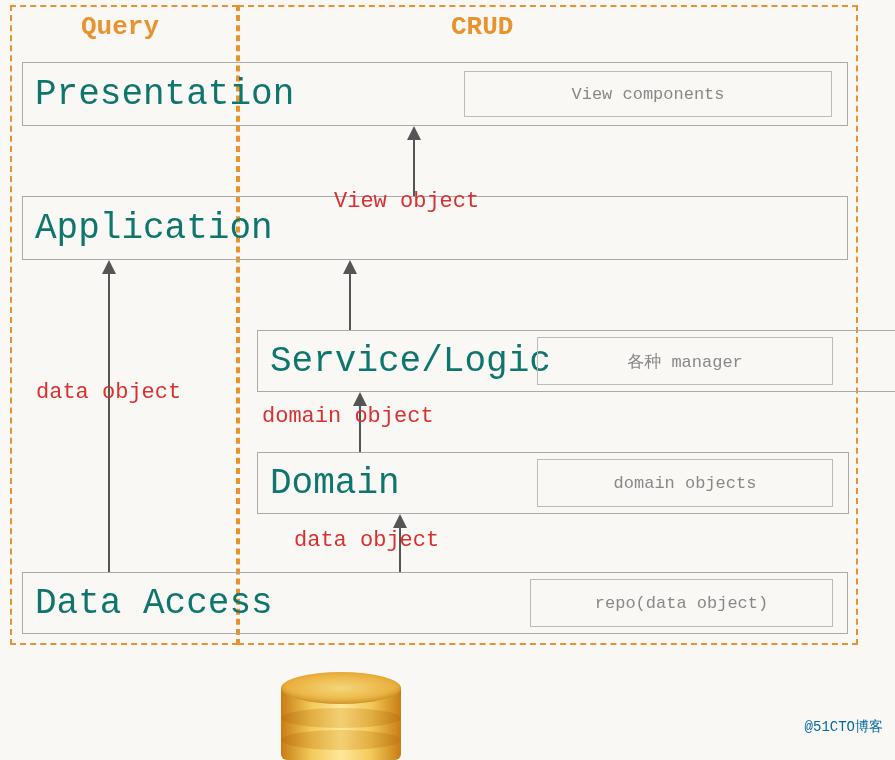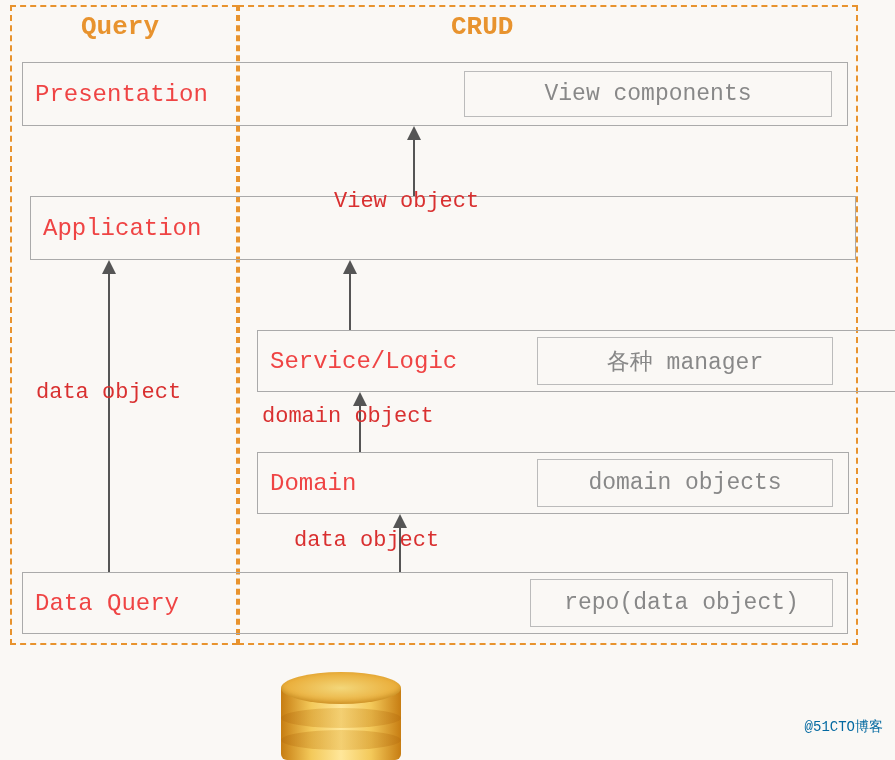--- a/index.html
+++ b/index.html
@@ -45,37 +45,37 @@
     .title-crud { left: 445px; top: 12px; }
     .layer-box {
       position: absolute;
       border: 1px solid #aaa;
       background: transparent;
       display: flex;
       align-items: center;
       padding-left: 12px;
     }
     .layer-label {
-      font-size: 24px;
-      color: #ef4444;
+      font-size: 36px;
+      color: #0f766e;
     }
     .sublabel-box {
       position: absolute;
       border: 1px solid #bbb;
       background: transparent;
       display: flex;
       align-items: center;
       justify-content: center;
     }
     .sublabel-text {
-      font-size: 23px;
+      font-size: 17px;
       color: #888;
     }
     .presentation   { left: 22px;  top: 62px;  width: 826px; height: 64px; }
-    .application    { left: 22px;  top: 196px; width: 826px; height: 64px; margin-left: 8px; }
+    .application    { left: 22px;  top: 196px; width: 826px; height: 64px; }
     .service-logic  { left: 257px; top: 330px; width: 661px; height: 62px; text-align: center; }
     .domain         { left: 257px; top: 452px; width: 592px; height: 62px; }
     .data-access    { left: 22px;  top: 572px; width: 826px; height: 62px; }
     .sub-view       { left: 464px; top: 71px;  width: 368px; height: 46px; }
     .sub-controllers{ left: 497px; top: 204px; width: 336px; height: 46px; }
     .sub-manager    { left: 537px; top: 337px; width: 296px; height: 48px; }
     .sub-domainobj  { left: 537px; top: 459px; width: 296px; height: 48px; }
     .sub-repo       { left: 530px; top: 579px; width: 303px; height: 48px; }
     .arrow-label {
       position: absolute;
@@ -171,21 +171,21 @@
   </div>
 
   <div class="layer-box domain">
     <span class="layer-label">Domain</span>
   </div>
   <div class="sublabel-box sub-domainobj">
     <span class="sublabel-text">domain objects</span>
   </div>
 
   <div class="layer-box data-access">
-    <span class="layer-label">Data Query</span>
+    <span class="layer-label">Data Access</span>
   </div>
   <div class="sublabel-box sub-repo">
     <span class="sublabel-text">repo(data object)</span>
   </div>
 
   <div class="arrow" style="left:413px; top:126px; width:20px; height:70px;">
     <div class="arrow-head" style="left:-6px; top:0;"></div>
     <div class="arrow-line" style="left:0; top:12px; height:58px;"></div>
   </div>
   <div class="arrow-label lbl-view">View object</div>

